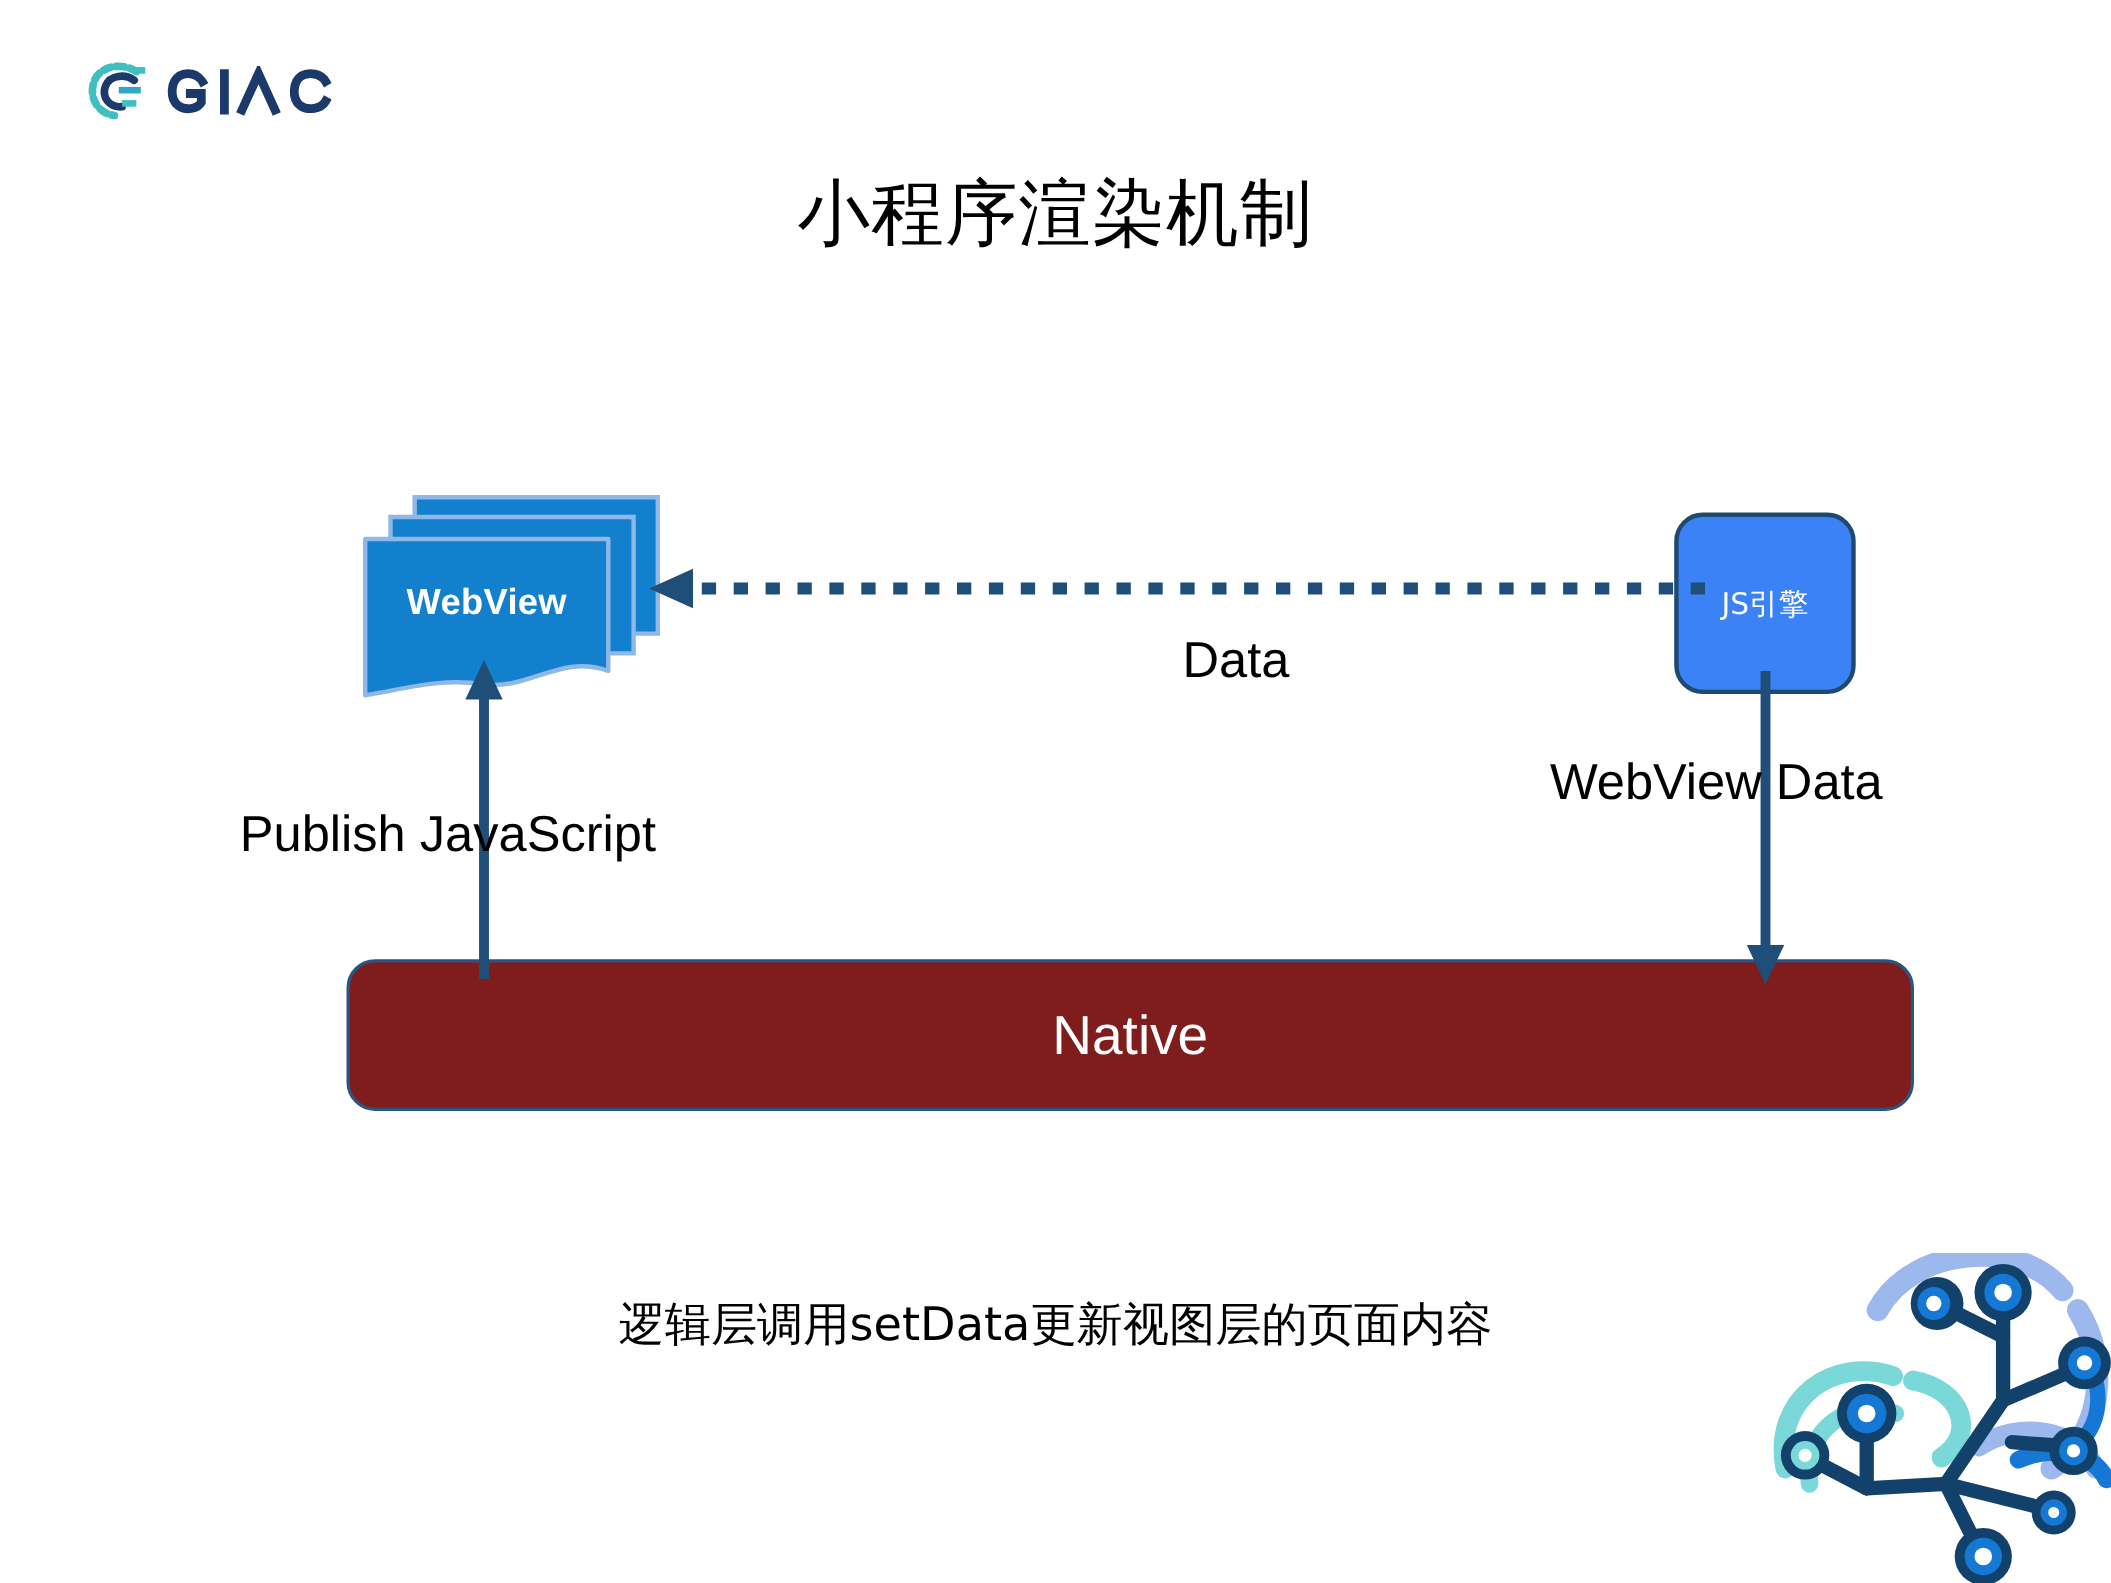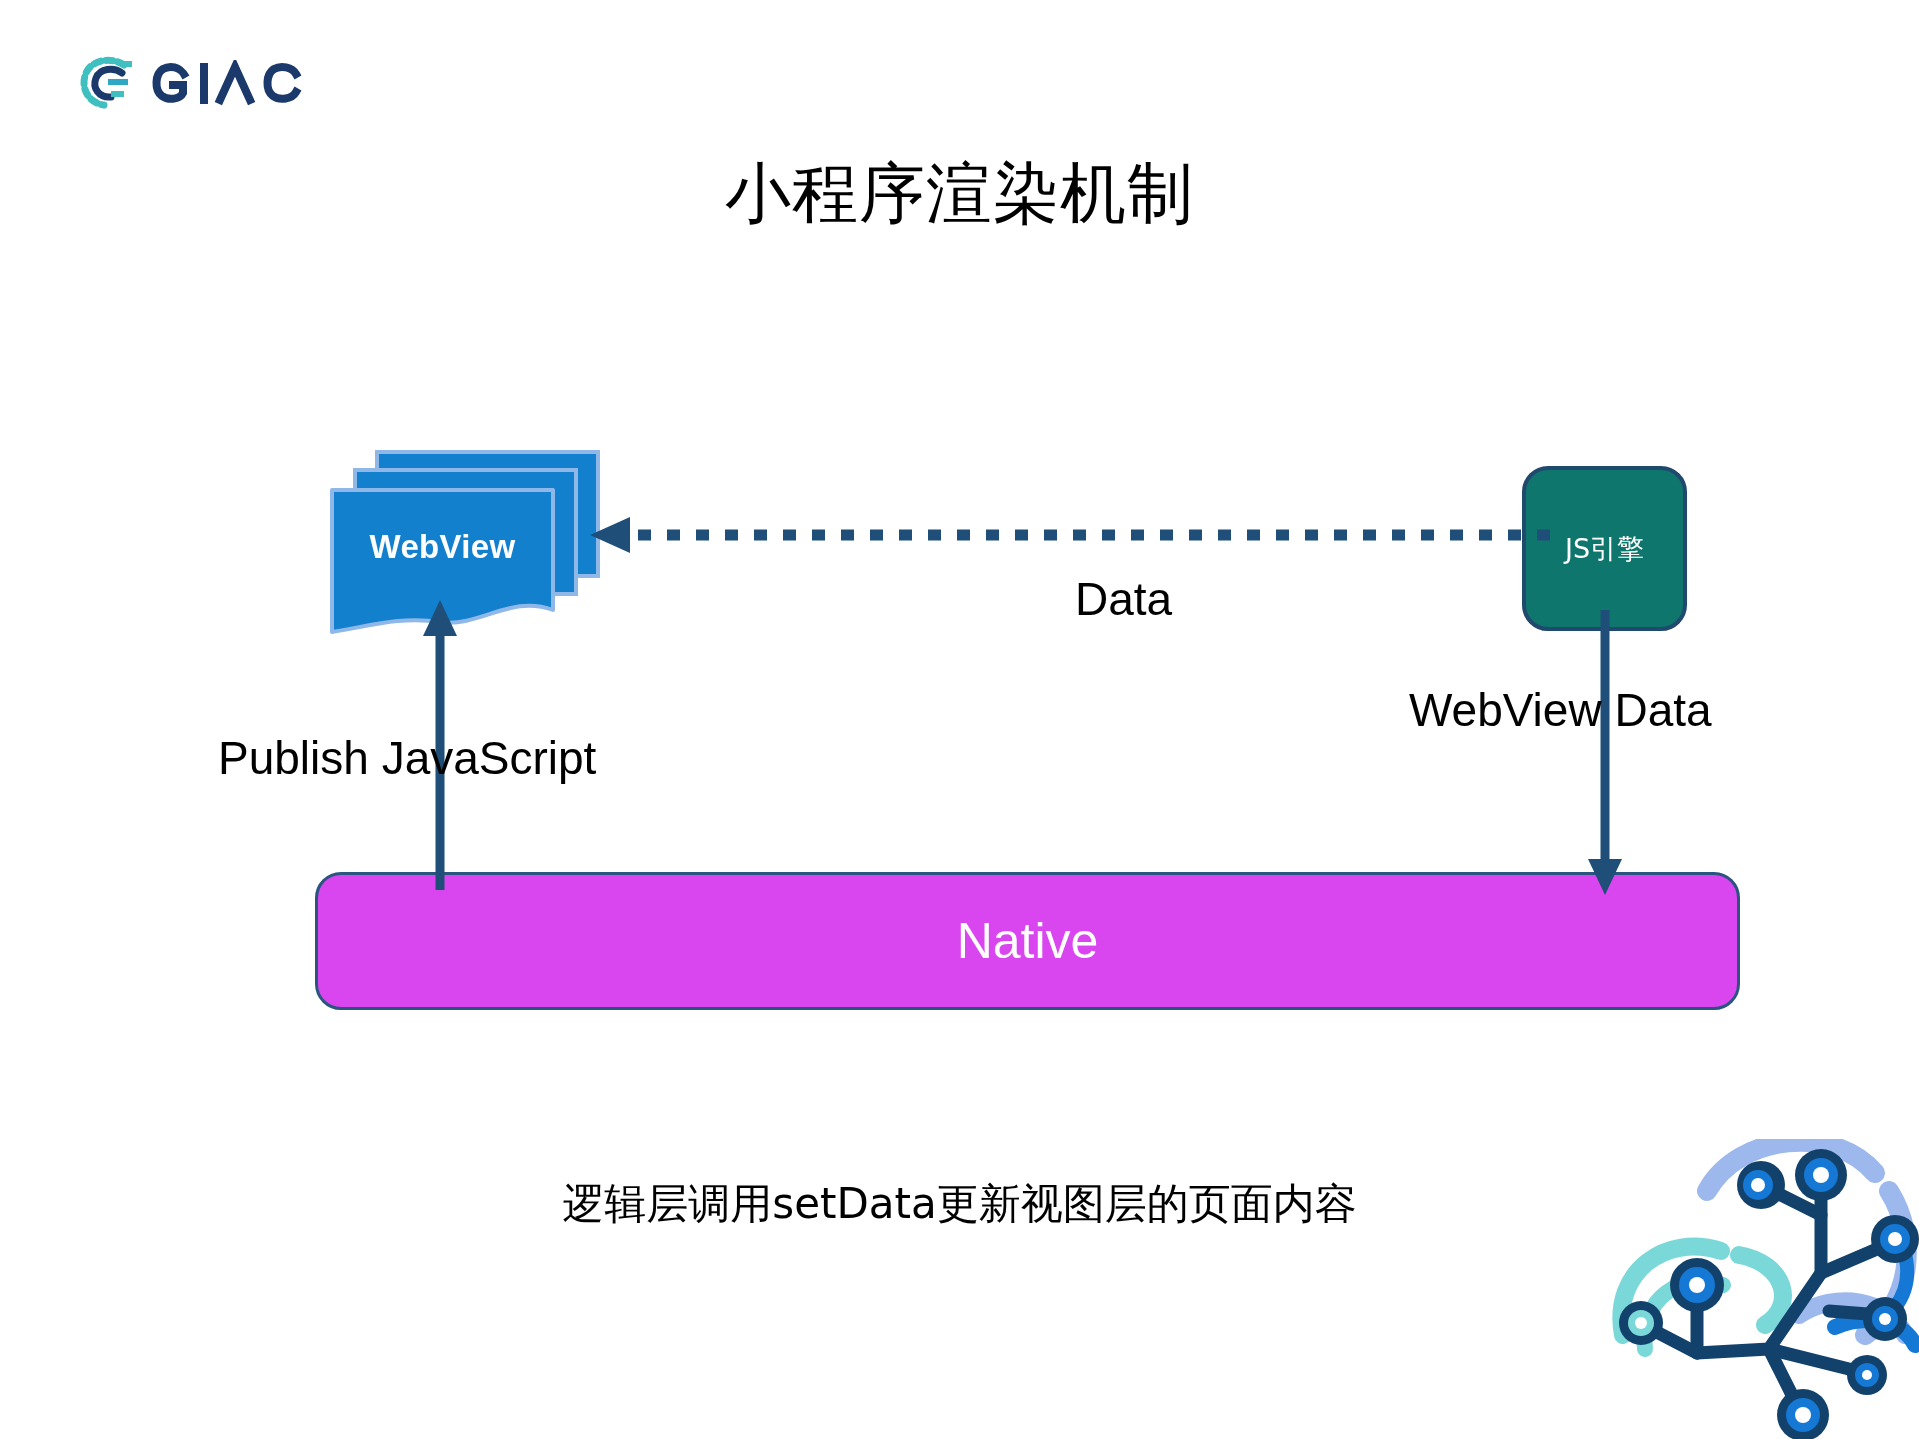--- a/index.html
+++ b/index.html
@@ -84,40 +84,40 @@
     font-weight: bold;
   }
 
   
   #js-engine {
     position: absolute;
     left: 1522px;
     top: 466px;
     width: 165px;
     height: 165px;
-    background: #0f766e;
+    background: #3b82f6;
     border: 4px solid #20496E;
     border-radius: 26px;
     box-sizing: border-box;
     display: flex;
     align-items: center;
     justify-content: center;
     color: #ffffff;
     font-size: 27px;
     font-family: "DejaVu Sans", "Liberation Sans", sans-serif;
   }
 
   
   #native-bar {
     position: absolute;
     left: 315px;
     top: 872px;
     width: 1425px;
     height: 138px;
-    background: #d946ef;
+    background: #7f1d1d;
     border: 3px solid #2A5580;
     border-radius: 26px;
     box-sizing: border-box;
     display: flex;
     align-items: center;
     justify-content: center;
     color: #ffffff;
     font-size: 50px;
   }
 

